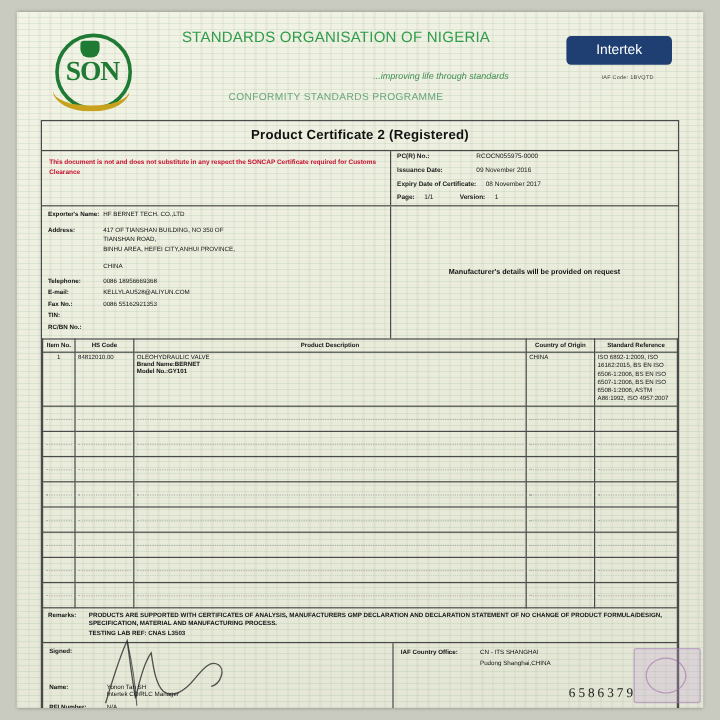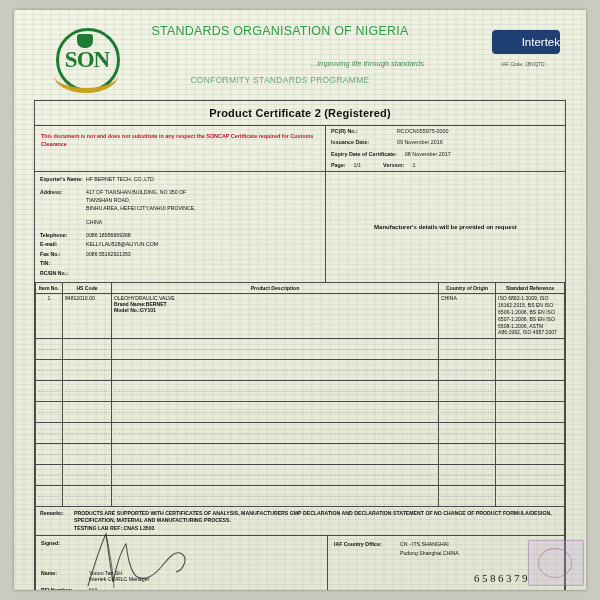--- a/index.html
+++ b/index.html
@@ -27,21 +27,21 @@
     position:absolute;left:0;top:0;right:0;bottom:0;
     background:linear-gradient(160deg,#f2f4e6 0%,#eaeddc 45%,#e2e5d4 100%);
   }
   .cert{
     position:absolute;left:20px;top:8px;width:532px;
   }
 
   
   .hdr{position:relative;height:82px;}
   .logo{
-    position:absolute;left:16px;top:8px;width:78px;height:66px;
+    position:absolute;left:6px;top:8px;width:78px;height:66px;
   }
   .logo .ring{
     position:absolute;left:6px;top:2px;width:58px;height:58px;border-radius:50%;
     border:3px solid #1f7a34;
   }
   .logo .son{
     position:absolute;left:2px;top:22px;width:70px;text-align:center;
     font-family:"Liberation Serif", serif;font-weight:bold;font-size:23px;color:#1f7a34;
     letter-spacing:-1px;line-height:1;
   }
@@ -60,23 +60,23 @@
   }
   .t-sub{
     margin-top:21px;font-size:7.5px;color:#3f8f54;font-style:italic;text-align:right;
     padding-right:6px;
   }
   .t-prog{
     margin-top:7px;font-size:8.5px;color:#68a87d;letter-spacing:.3px;
     font-variant:small-caps;
   }
   .itk{
-    position:absolute;right:6px;top:12px;width:68px;height:24px;
+    position:absolute;right:6px;top:12px;width:88px;height:24px;
     background:#1f3f73;border-radius:4px;color:#fff;
-    font-size:11.5px;line-height:24px;text-align:right;
+    font-size:11.5px;line-height:24px;text-align:center;
     font-family:"Liberation Sans",sans-serif;
   }
   .iafcode{
     position:absolute;right:6px;top:44px;width:74px;text-align:center;
     font-size:4.6px;color:#4a4a4a;letter-spacing:.2px;
   }
 
   
   .frame{border:1px solid #4a4a4a;}
   .certtitle{

